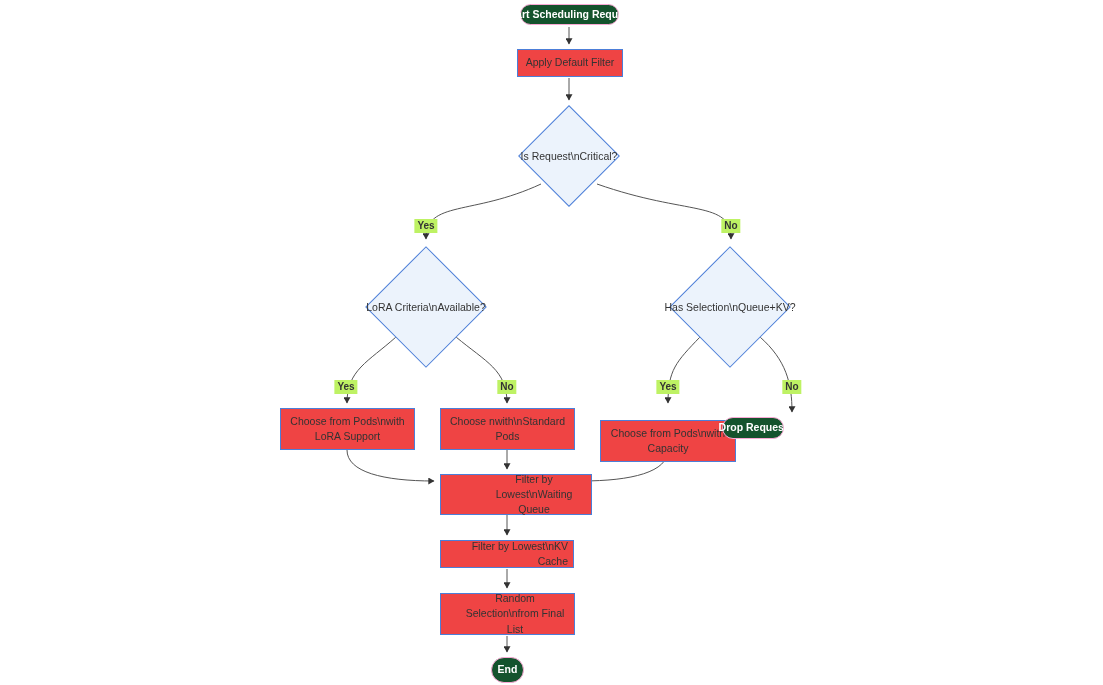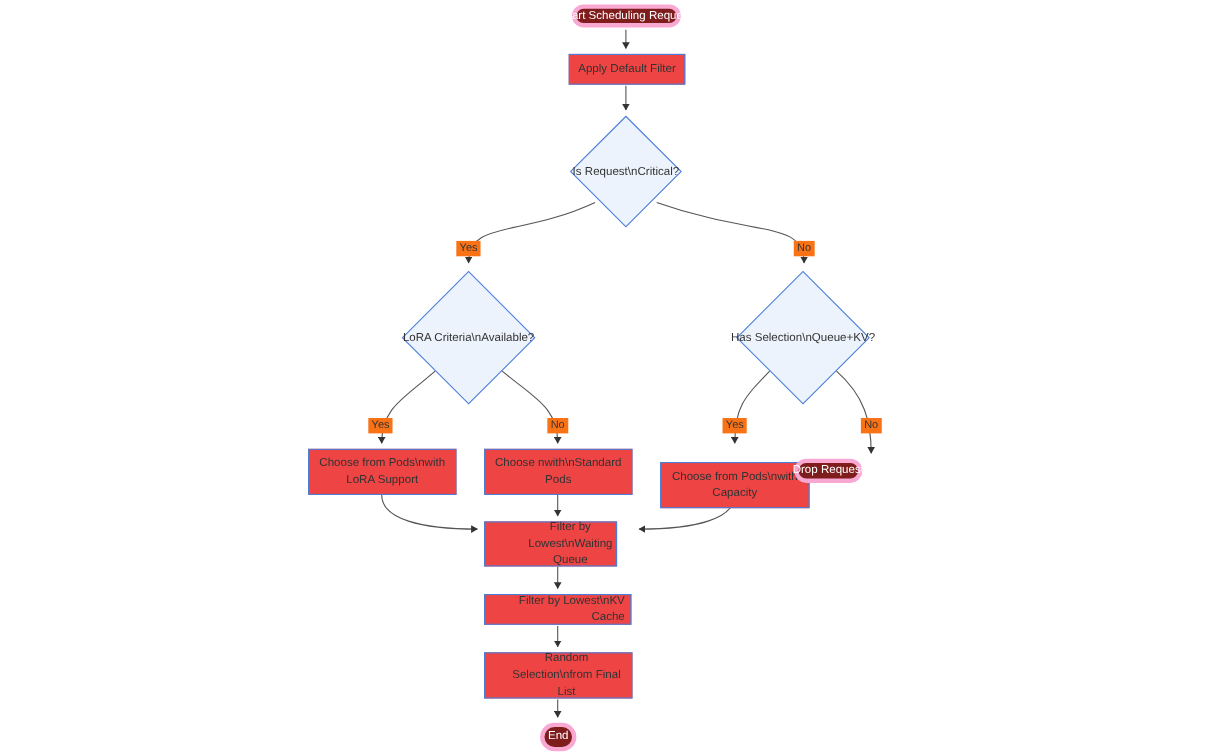--- a/index.html
+++ b/index.html
@@ -6,42 +6,42 @@
   html, body { background: #ffffff; }
   body {
     font-family: "Liberation Sans", sans-serif;
     width: 1103px; height: 685px;
     position: relative; overflow: hidden;
   }
   #canvas { position: absolute; inset: 0; width: 1103px; height: 685px; }
   #edges { position: absolute; left: 0; top: 0; z-index: 1; }
   .node { position: absolute; z-index: 3; display: flex; align-items: center; justify-content: center;
           text-align: center; color: #333333; font-size: 10.5px; line-height: 1.45; }
-  .pill { background: #7f1d1d; border: 4px solid #f9a8d4; color: #ffffff; font-weight: 400;
+  .pill { background: #14532d; border: 1px solid #f9a8d4; color: #ffffff; font-weight: 700;
           border-radius: 12px; padding: 0 8px; white-space: nowrap; }
   .rect { background: #ef4444; border: 1.3px solid #4c7ed8; padding: 2px 5px; }
   .diamond-wrap { position: absolute; z-index: 2; }
   .diamond-shape { position: absolute; left: 0; top: 0; width: 100%; height: 100%;
                    transform: rotate(45deg); background: #ecf3fc; border: 1.3px solid #4c7ed8; }
   .diamond-label { position: absolute; left: 50%; top: 50%; transform: translate(-50%,-50%);
                    white-space: nowrap; color: #333333; font-size: 10.5px; z-index: 3; }
   .edge-label { position: absolute; z-index: 4; transform: translate(-50%,-50%);
-                background: #f97316; color: #333333; font-size: 10px; line-height: 1.2;
-                padding: 1px 3px; white-space: nowrap; }
+                background: #bef264; color: #333333; font-size: 10px; line-height: 1.2;
+                padding: 1px 3px; white-space: nowrap; font-weight: bold; }
   
   #n-start  { left: 520px; top: 4px;   width: 99px;  height: 21px; }
   #n-apply  { left: 517px; top: 49px;  width: 106px; height: 28px; }
   #d-critical { left: 533px; top: 120px; width: 72px; height: 72px; }
   #d-lora     { left: 383px; top: 264px; width: 86px; height: 86px; }
   #d-capacity { left: 687px; top: 264px; width: 86px; height: 86px; }
   #n-podslora  { left: 280px; top: 408px; width: 135px; height: 42px; }
   #n-standard  { left: 440px; top: 408px; width: 135px; height: 42px; }
   #n-podscap   { left: 600px; top: 420px; width: 136px; height: 42px; }
   #n-drop      { left: 722px; top: 417px; width: 62px;  height: 22px; }
-  #n-fwait   { left: 440px; top: 474px; width: 121px; height: 41px; padding-left: 41px; }
+  #n-fwait   { left: 440px; top: 474px; width: 152px; height: 41px; padding-left: 41px; }
   #n-fkv     { left: 440px; top: 540px; width: 134px; height: 28px; text-align: right; }
   #n-random  { left: 440px; top: 593px; width: 135px; height: 42px; padding-left: 20px; }
   #n-end     { left: 491px; top: 657px; width: 33px;  height: 26px; border-radius: 13px; }
   
   #el-0 { left: 426px; top: 226px; }
   #el-1 { left: 731px; top: 226px; }
   #el-2 { left: 346px; top: 387px; }
   #el-3 { left: 507px; top: 387px; }
   #el-4 { left: 668px; top: 387px; }
   #el-5 { left: 792px; top: 387px; }

